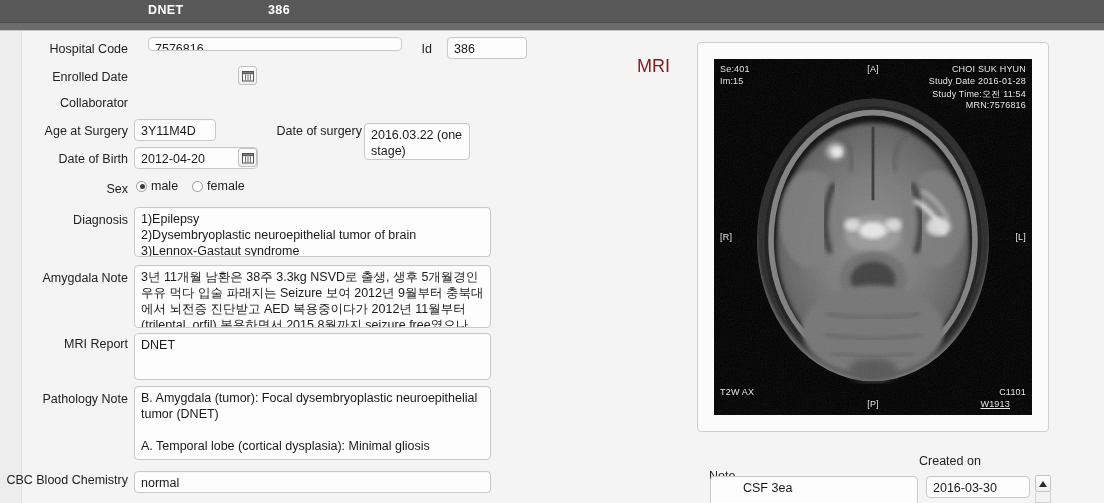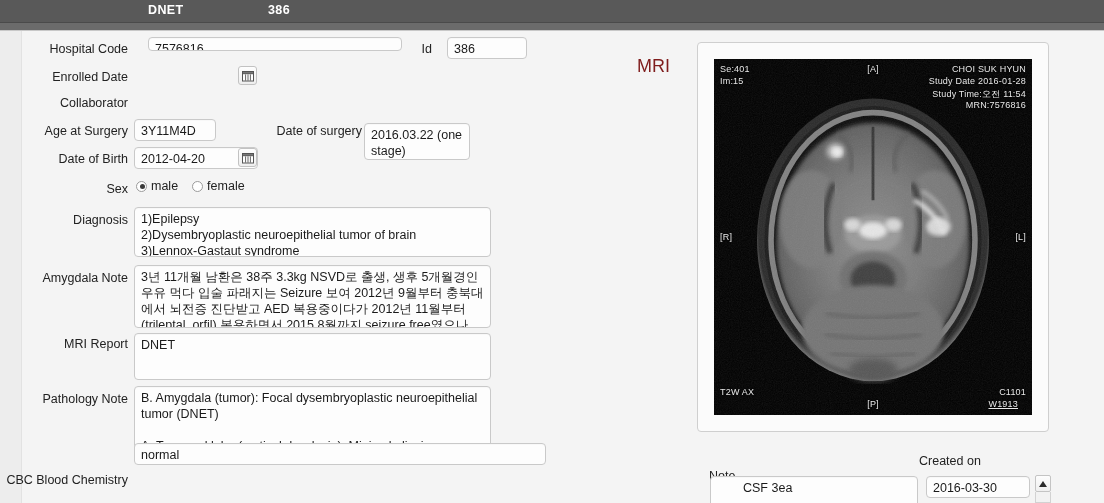--- a/index.html
+++ b/index.html
@@ -190,21 +190,21 @@
 
   <div class="lbl" style="left:18px; top:337px; width:110px;">MRI Report</div>
   <div class="fld" style="left:134px; top:333px; width:357px; height:47px;">DNET</div>
 
   <div class="lbl" style="left:18px; top:392px; width:110px;">Pathology Note</div>
   <div class="fld" style="left:134px; top:386px; width:357px; height:74px;">B. Amygdala (tumor): Focal dysembryoplastic neuroepithelial tumor (DNET)
 
 A. Temporal lobe (cortical dysplasia): Minimal gliosis</div>
 
   <div class="lbl" style="left:6px; top:473px; width:122px;">CBC Blood Chemistry</div>
-  <div class="fld one" style="left:134px; top:443px; width:412px; height:22px;">normal</div>
+  <div class="fld one" style="left:134px; top:471px; width:357px; height:22px;">normal</div>
 
   <div class="mri-label" style="left:637px; top:56px;">MRI</div>
 
   <div class="mri-card">
     <div class="mri-img">
 
       <svg class="brain-stage" viewBox="0 0 340 378" preserveAspectRatio="none">
         <defs>
           <radialGradient id="parench" cx="50%" cy="50%" r="62%">
             <stop offset="0%" stop-color="#8e8e8e"></stop>
@@ -290,21 +290,21 @@
       <div class="dcm" style="left:6px; top:50%; transform:translateY(-50%);">[R]</div>
       <div class="dcm" style="right:6px; top:50%; transform:translateY(-50%);">[L]</div>
 
       <div class="dcm dcm-r" style="right:6px; top:5px;">CHOI SUK HYUN</div>
       <div class="dcm dcm-r" style="right:6px; top:17px;">Study Date 2016-01-28</div>
       <div class="dcm dcm-r" style="right:6px; top:29px;">Study Time:오전 11:54</div>
       <div class="dcm dcm-r" style="right:6px; top:41px;">MRN:7576816</div>
 
       <div class="dcm" style="left:6px; bottom:18px;">T2W AX</div>
       <div class="dcm dcm-r" style="right:6px; bottom:18px;">C1101</div>
-      <div class="dcm dcm-r" style="right:14px; bottom:6px;text-decoration:underline;">W1913</div>
+      <div class="dcm dcm-r" style="right:22px; bottom:6px;text-decoration:underline;">W1913</div>
     </div>
   </div>
 
   <div class="notepanel">
     <div class="note-head" style="left:12px; top:20px;">Note</div>
     <div class="note-head" style="left:222px; top:5px;">Created on</div>
 
     <div class="fld one" style="left:13px; top:27px; width:208px; height:32px;padding-left:32px;">CSF 3ea</div>
     <div class="fld one" style="left:229px; top:27px; width:104px; height:22px;">2016-03-30</div>
 

